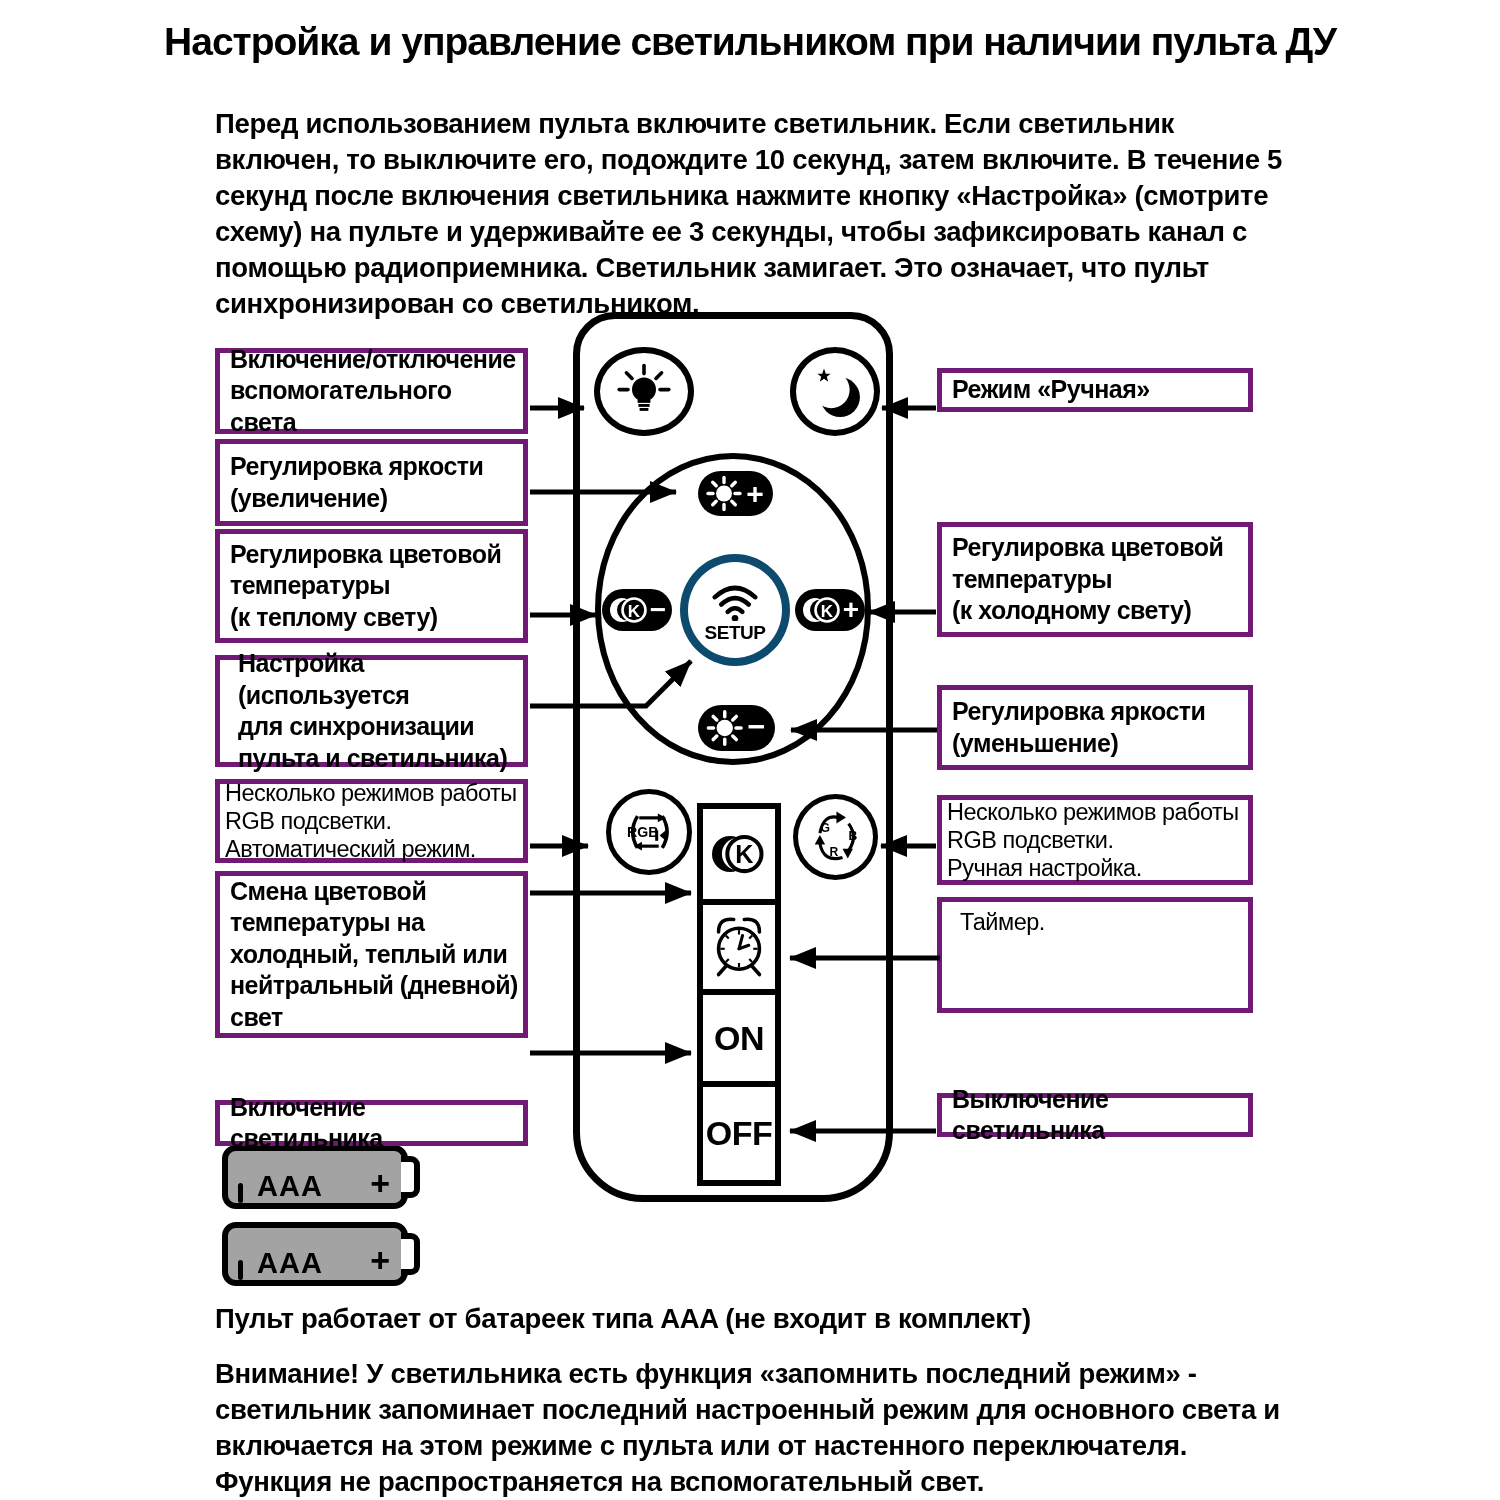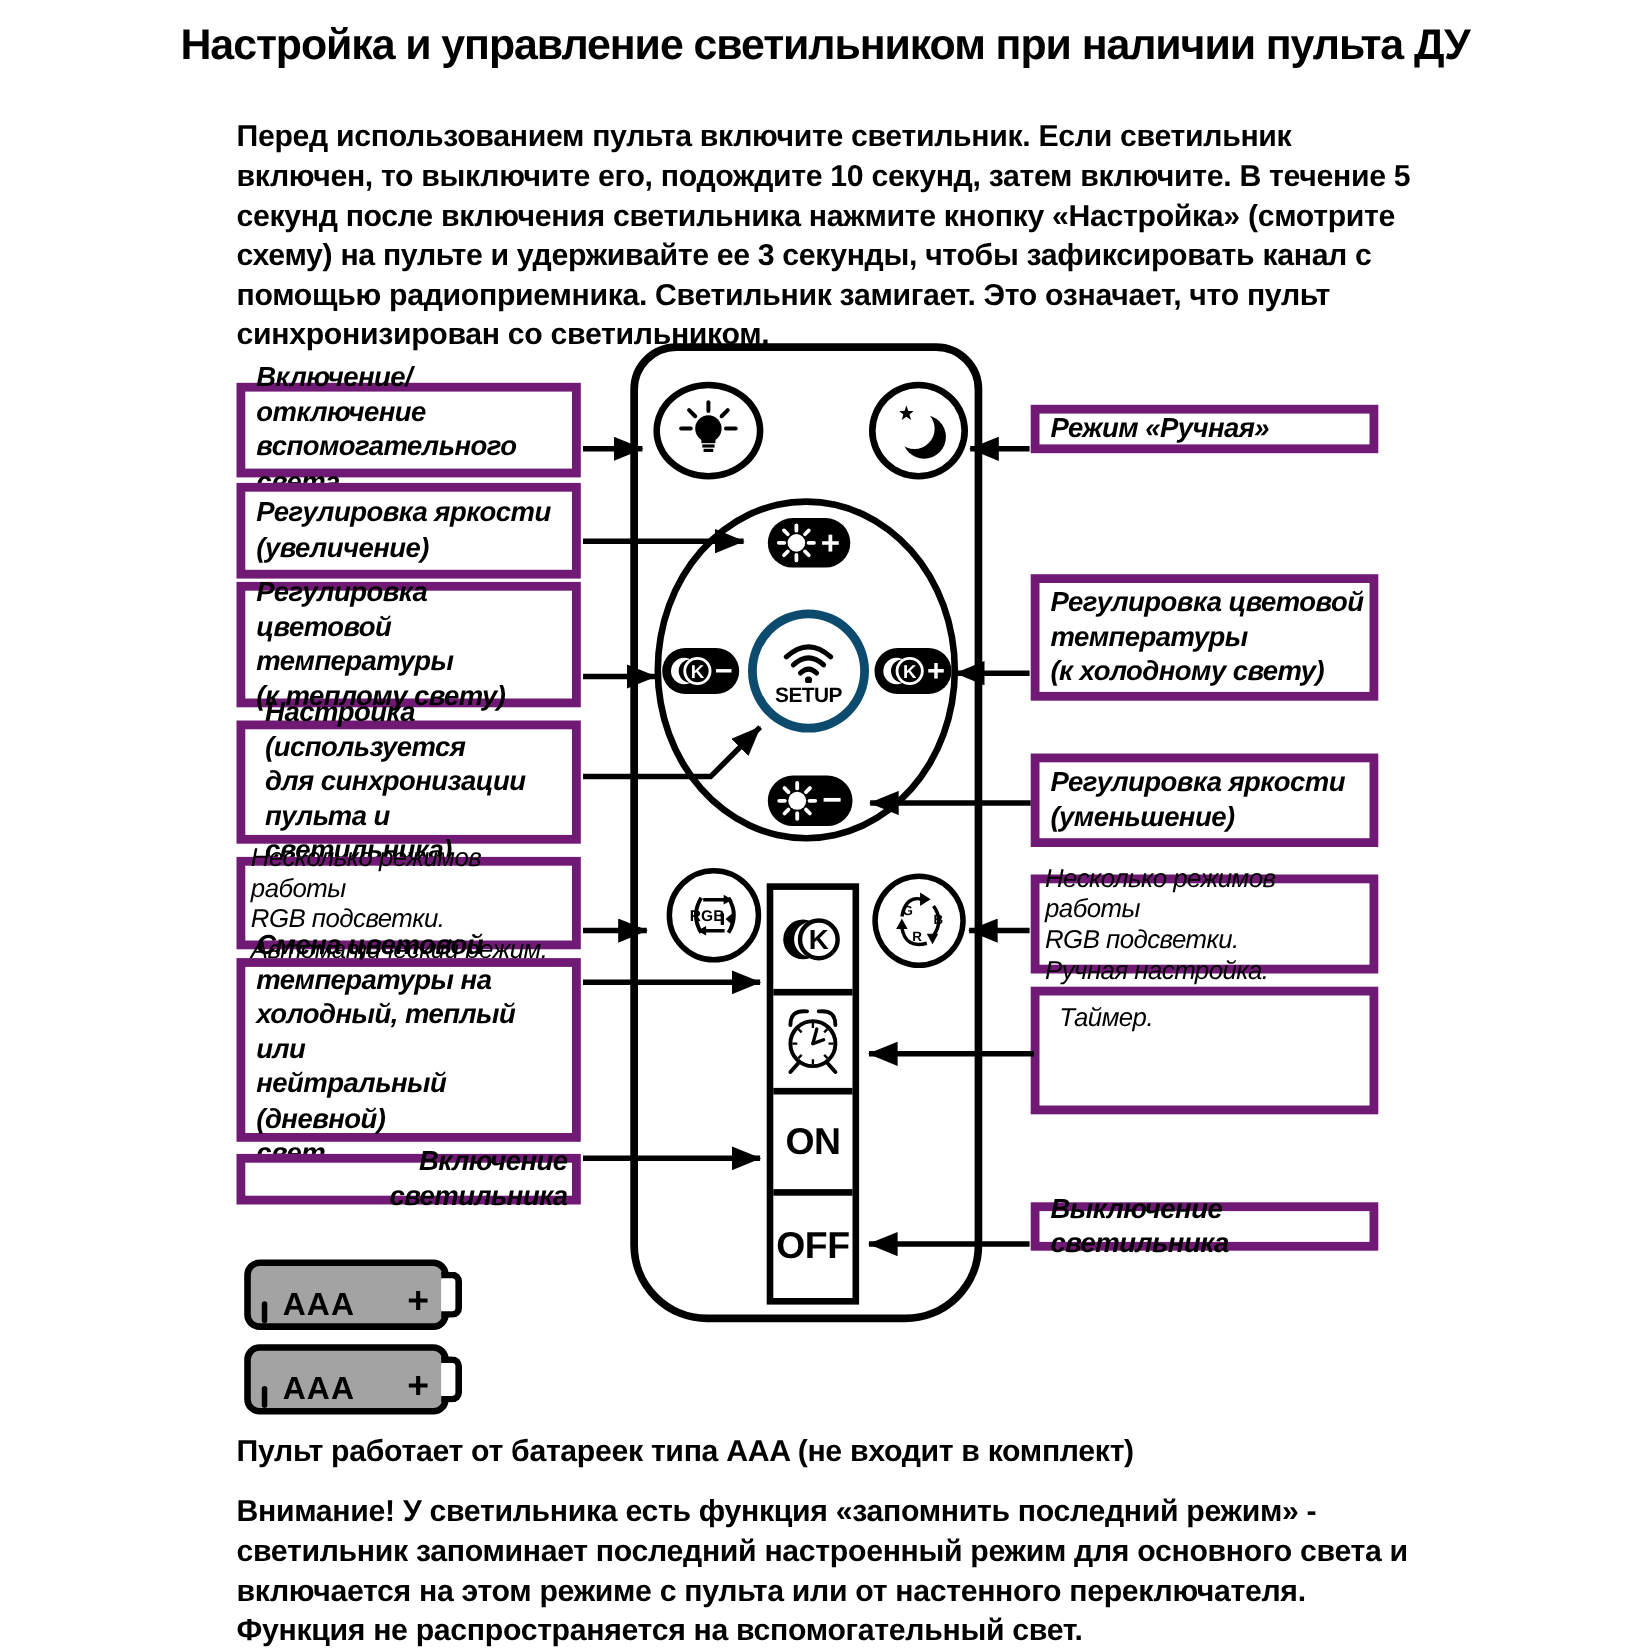--- a/index.html
+++ b/index.html
@@ -4,22 +4,22 @@
 <style>
   html,body{margin:0;padding:0;background:#fff;}
   .page{position:relative;width:1500px;height:1500px;background:#fff;overflow:hidden;
         font-family:"Liberation Sans",sans-serif;color:#000;}
   .abs{position:absolute;}
   .title{left:0;top:20px;width:1500px;text-align:center;font-size:39px;font-weight:700;
          letter-spacing:-1px;}
   .para{left:215px;width:1080px;font-size:27.5px;font-weight:700;line-height:36px;
         letter-spacing:-0.3px;}
   
-  .callout{left:215px;width:313px;border:8px solid #701a75;background:#fff;display:flex;
-           align-items:center;padding:2px 4px 2px 10px;box-sizing:border-box;z-index:4;font-style:italic;}
+  .callout{left:215px;width:313px;border:5px solid #701a75;background:#fff;display:flex;
+           align-items:center;padding:2px 4px 2px 10px;box-sizing:border-box;z-index:4;}
   .callout span{white-space:pre-line;font-size:25px;font-weight:700;line-height:1.26;
                 letter-spacing:-0.5px;}
   .callout.right{left:937px;width:316px;}
   .callout.rg span{font-weight:400;font-size:23.5px;line-height:1.2;}
   .callout.topalign{align-items:flex-start;padding-top:6px;padding-left:18px;}
   
   .remote{left:573px;top:312px;width:320px;height:890px;border:7px solid #000;
           border-radius:42px 42px 70px 70px;background:#fff;box-sizing:border-box;z-index:1;}
   .rbtn{border:6px solid #000;border-radius:50%;background:#fff;box-sizing:border-box;
         display:flex;align-items:center;justify-content:center;z-index:2;}
@@ -244,21 +244,21 @@
 RGB подсветки.
 Автоматический режим.</span>
     </div>
   <div class="abs callout" style="top:871px;height:167px;">
     <span>Смена цветовой
 температуры на
 холодный, теплый или
 нейтральный (дневной)
 свет</span>
     </div>
-  <div class="abs callout" style="top:1049px;height:46px;text-align:right;">
+  <div class="abs callout" style="top:1100px;height:46px;">
     <span>Включение светильника</span>
     </div>
 
   <div class="abs callout right" style="top:368px;height:44px;">
     <span>Режим «Ручная»</span>
     </div>
   <div class="abs callout right" style="top:522px;height:115px;">
     <span>Регулировка цветовой
 температуры
 (к холодному свету)</span>

